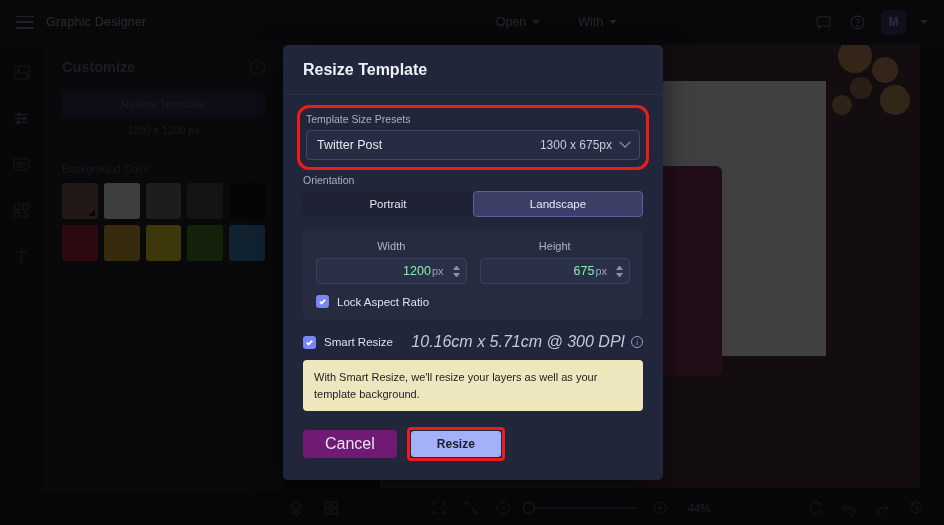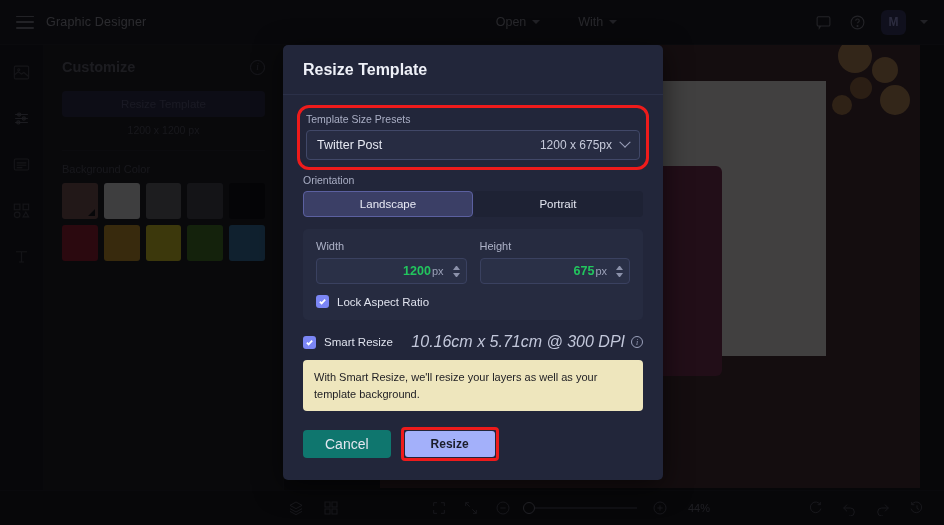--- a/index.html
+++ b/index.html
@@ -97,28 +97,28 @@
   .chev { width: 8px; height: 8px; border-right: 1.5px solid #9aa0ba; border-bottom: 1.5px solid #9aa0ba; transform: rotate(45deg) translate(-2px,-2px); }
 
   .orient-row { display: flex; gap: 0; height: 26px; margin-bottom: 12px; }
   .orient-btn {
     flex: 1; background: #1e2234; border: 1px solid transparent; border-radius: 4px;
     font-size: 11.5px; color: #e3e6f0; display: flex; align-items: center; justify-content: center; cursor: pointer;
   }
   .orient-btn.active { background: #3b3f66; border-color: #5b60a0; color: #e8eaf5; }
 
   .dim-card { background: #262b40; border-radius: 5px; padding: 11px 13px 12px; margin-bottom: 13px; }
-  .dim-row { display: flex; gap: 13px; }
+  .dim-row { display: flex; gap: 13px; text-align: center; }
   .dim-col { flex: 1; }
   .dim-label { font-size: 11px; color: #aeb3c8; margin-bottom: 6px; }
   .dim-input {
     height: 26px; background: #2a3047; border: 1px solid #3a4160; border-radius: 4px;
     display: flex; align-items: center; justify-content: flex-end; padding: 0 6px 0 8px; position: relative;
   }
-  .dim-num { font-size: 12.5px; font-weight: bold; color: #22c55e; }
+  .dim-num { font-size: 12.5px; font-weight: normal; color: #86efac; }
   .dim-unit { font-size: 11px; color: #9ba1b8; margin-left: 1px; margin-right: 9px; }
   .stepper { display: flex; flex-direction: column; gap: 3px; cursor: pointer; }
   .st-up, .st-dn { width: 7px; height: 4px; position: relative; }
   .st-up::after { content: ""; position: absolute; inset: 0; border-left: 3.5px solid transparent; border-right: 3.5px solid transparent; border-bottom: 4px solid #8b91aa; }
   .st-dn::after { content: ""; position: absolute; inset: 0; border-left: 3.5px solid transparent; border-right: 3.5px solid transparent; border-top: 4px solid #8b91aa; }
 
   .check-row { display: flex; align-items: center; gap: 8px; margin-top: 11px; }
   .cbox { width: 13px; height: 13px; border-radius: 3px; background: #7b86f5; display: flex; align-items: center; justify-content: center; cursor: pointer; flex-shrink: 0; }
   .cbox svg { width: 9px; height: 9px; stroke: #fff; stroke-width: 2.4; fill: none; }
   .check-label { font-size: 11.5px; color: #dfe2ed; }
@@ -127,21 +127,21 @@
   .smart-right { margin-left: auto; display: flex; align-items: center; gap: 6px; }
   .dpi-text { font-size: 16px; font-style: italic; color: #c3c8db; }
   .dpi-info { width: 12px; height: 12px; border: 1px solid #9aa0ba; border-radius: 50%; color: #9aa0ba; font-size: 8px; font-style: italic; font-family: "Liberation Serif", serif; display: flex; align-items: center; justify-content: center; cursor: pointer; }
 
   .notice {
     background: #eee6bd; border-radius: 4px; padding: 9px 11px; margin-bottom: 16px;
     font-size: 11px; line-height: 1.5; color: #1d1d22;
   }
 
   .btn-row { display: flex; align-items: center; gap: 10px; }
-  .btn-cancel { height: 28px; padding: 0 22px; background: #0f766e; border: none; border-radius: 4px; color: #e3e6f0; font-size: 14px; cursor: pointer; }
+  .btn-cancel { height: 28px; padding: 0 22px; background: #701a75; border: none; border-radius: 4px; color: #e3e6f0; font-size: 16px; cursor: pointer; }
   .btn-resize-wrap { border: 3px solid #ee1b1b; border-radius: 4px; padding: 1px; }
   .btn-resize { height: 26px; padding: 0 26px; background: #a3b0fa; border: none; border-radius: 3px; color: #1a1d2b; font-size: 12px; font-weight: bold; cursor: pointer; }
 
   
   #bottombar {
     position: absolute; left: 0; bottom: 0; width: 944px; height: 35px;
     background: #0c0c0e; display: flex; align-items: center; z-index: 4; border-top: 1px solid #151518;
   }
   .bb-left { display: flex; align-items: center; gap: 16px; padding-left: 286px; }
   .bb-center { flex: 1; display: flex; align-items: center; justify-content: center; gap: 13px; }
@@ -286,32 +286,32 @@
   <div id="modal">
     <div class="modal-head">
       <div class="modal-title">Resize Template</div>
     </div>
     <div class="modal-body">
 
       <div class="hl-box">
         <div class="field-label">Template Size Presets</div>
         <div class="select-box">
           <span class="select-value">Twitter Post</span>
-          <span class="select-size">1200 x 675px</span>
+          <span class="select-size">1300 x 675px</span>
           <i class="chev"></i>
         </div>
       </div>
 
       <div class="field-label">Orientation</div>
       <div class="orient-row">
+        <div class="orient-btn">
+          <span>Portrait</span>
+        </div>
         <div class="orient-btn active">
           <span>Landscape</span>
-        </div>
-        <div class="orient-btn">
-          <span>Portrait</span>
         </div>
       </div>
 
       <div class="dim-card">
         <div class="dim-row">
           <div class="dim-col">
             <div class="dim-label">Width</div>
             <div class="dim-input">
               <span class="dim-num">1200</span>
               <span class="dim-unit">px</span>

